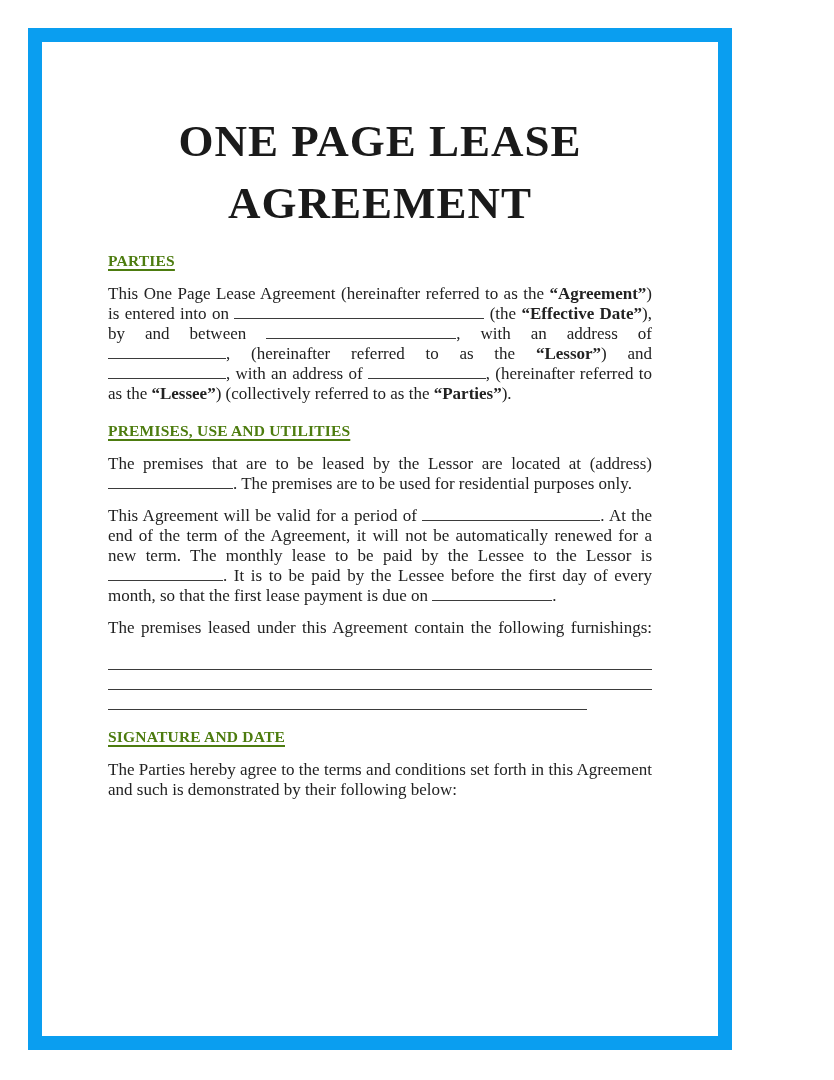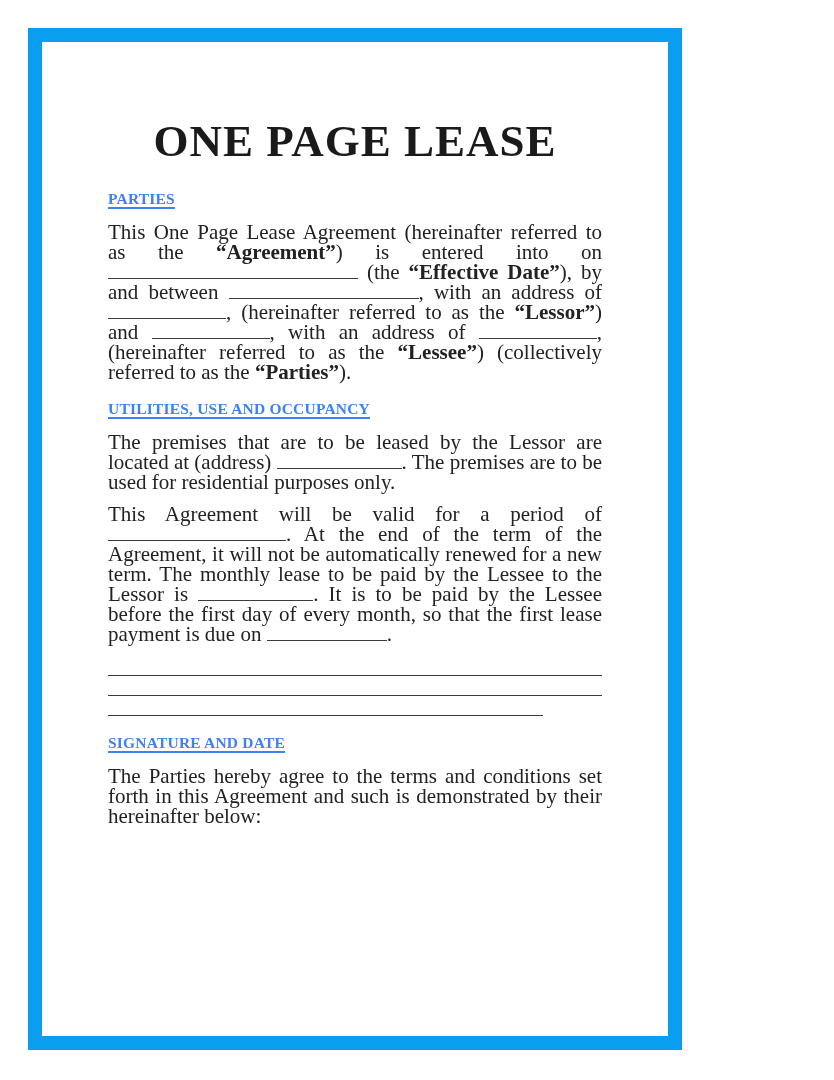--- a/index.html
+++ b/index.html
@@ -12,21 +12,21 @@
     height: 1080px;
     position: relative;
     overflow: hidden;
     font-family: "Liberation Serif", "DejaVu Serif", serif;
     color: #222222;
   }
   .page-frame {
     position: absolute;
     left: 28px;
     top: 28px;
-    width: 654px;
+    width: 704px;
     height: 1022px;
     box-sizing: border-box;
     border: 14px solid #0a9ef0;
     background: #ffffff;
   }
   .doc-content {
     box-sizing: border-box;
     width: 100%;
     height: 100%;
     padding: 0 66px;
@@ -43,24 +43,24 @@
   .doc-title span { display: block; }
   .section-heading {
     font-size: 15.5px;
     line-height: 20px;
     font-weight: bold;
     margin: 17px 0 13px 0;
     text-decoration: underline;
     text-underline-offset: 3px;
     text-decoration-thickness: 1.5px;
     letter-spacing: 0.2px;
-    color: #3b82f6;
+    color: #4d7c0f;
   }
   .body-par {
-    font-size: 21px;
+    font-size: 17px;
     line-height: 20px;
     text-align: justify;
     margin: 0 0 12px 0;
   }
   .body-par .b { font-weight: bold; }
   .justify-last { text-align-last: justify; }
   .blank {
     display: inline-block;
     border-bottom: 1.2px solid #3b3b3b;
     height: 13px;
@@ -71,46 +71,48 @@
     border-bottom: 1.2px solid #3b3b3b;
   }
 </style>
 </head>
 <body style="color: rgb(34, 34, 34);">
 
 <div class="page-frame" style="border-color: rgb(10, 158, 240);">
   <div class="doc-content">
     <h1 class="doc-title">
       <span>ONE PAGE LEASE</span>
+      <span>AGREEMENT</span>
     </h1>
     <div>
   <section class="doc-section">
     <h2 class="section-heading">PARTIES</h2>
   <p class="body-par"><span>This One Page Lease Agreement (hereinafter referred to as the </span><span class="b">“Agreement”</span><span>) is entered into on </span><span class="blank" style="width: 250px;"></span><span> (the </span><span class="b">“Effective Date”</span><span>), by and between </span><span class="blank" style="width: 190px;"></span><span>, with an address of </span><span class="blank" style="width: 118px;"></span><span>, (hereinafter referred to as the </span><span class="b">“Lessor”</span><span>) and </span><span class="blank" style="width: 118px;"></span><span>, with an address of </span><span class="blank" style="width: 118px;"></span><span>, (hereinafter referred to as the </span><span class="b">“Lessee”</span><span>) (collectively referred to as the </span><span class="b">“Parties”</span><span>).</span></p>
         </section>
 
   <section class="doc-section">
-    <h2 class="section-heading">UTILITIES, USE AND OCCUPANCY</h2>
+    <h2 class="section-heading">PREMISES, USE AND UTILITIES</h2>
   <p class="body-par"><span>The premises that are to be leased by the Lessor are located at (address) </span><span class="blank" style="width: 125px;"></span><span>. The premises are to be used for residential purposes only.</span></p>
         </section>
 
   <section class="doc-section">
   <p class="body-par"><span>This Agreement will be valid for a period of </span><span class="blank" style="width: 178px;"></span><span>. At the end of the term of the Agreement, it will not be automatically renewed for a new term. The monthly lease to be paid by the Lessee to the Lessor is </span><span class="blank" style="width: 115px;"></span><span>. It is to be paid by the Lessee before the first day of every month, so that the first lease payment is due on </span><span class="blank" style="width: 120px;"></span><span>.</span></p>
         </section>
 
   <section class="doc-section">
         </section>
 
   <section class="doc-section">
+  <p class="body-par justify-last"><span>The premises leased under this Agreement contain the following furnishings:</span></p>
           <div class="blank-lines">
             <div class="blank-line" style="width: 100%;"></div>
             <div class="blank-line" style="width: 100%;"></div>
             <div class="blank-line" style="width: 88%;"></div>
           </div>
         </section>
 
   <section class="doc-section">
     <h2 class="section-heading">SIGNATURE AND DATE</h2>
-  <p class="body-par"><span>The Parties hereby agree to the terms and conditions set forth in this Agreement and such is demonstrated by their hereinafter below:</span></p>
+  <p class="body-par"><span>The Parties hereby agree to the terms and conditions set forth in this Agreement and such is demonstrated by their following below:</span></p>
         </section>
 </div>
   </div>
 </div>
 
 </body></html>

